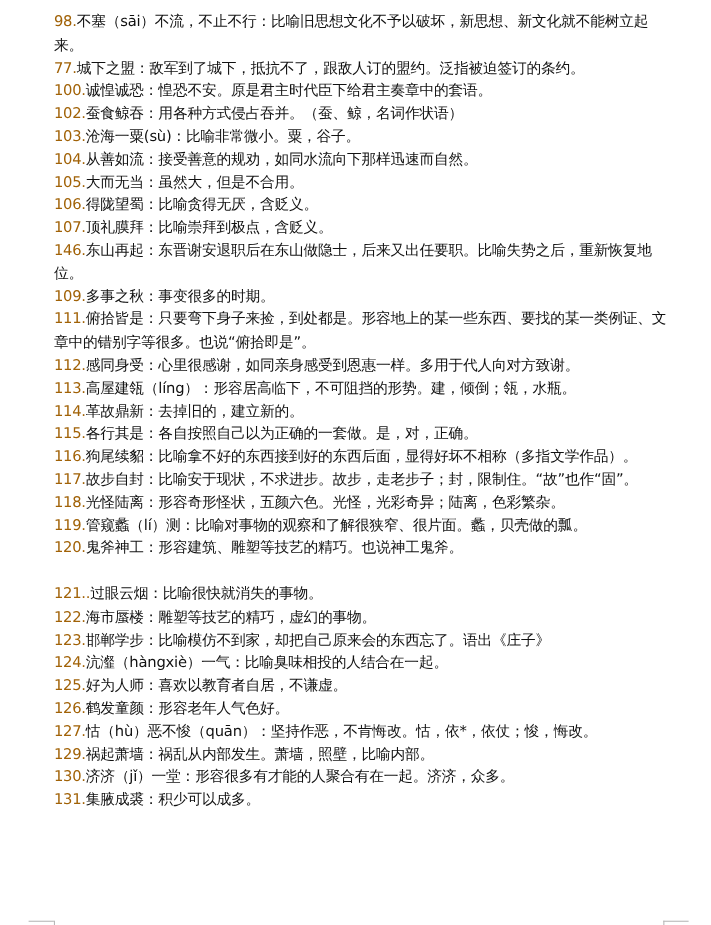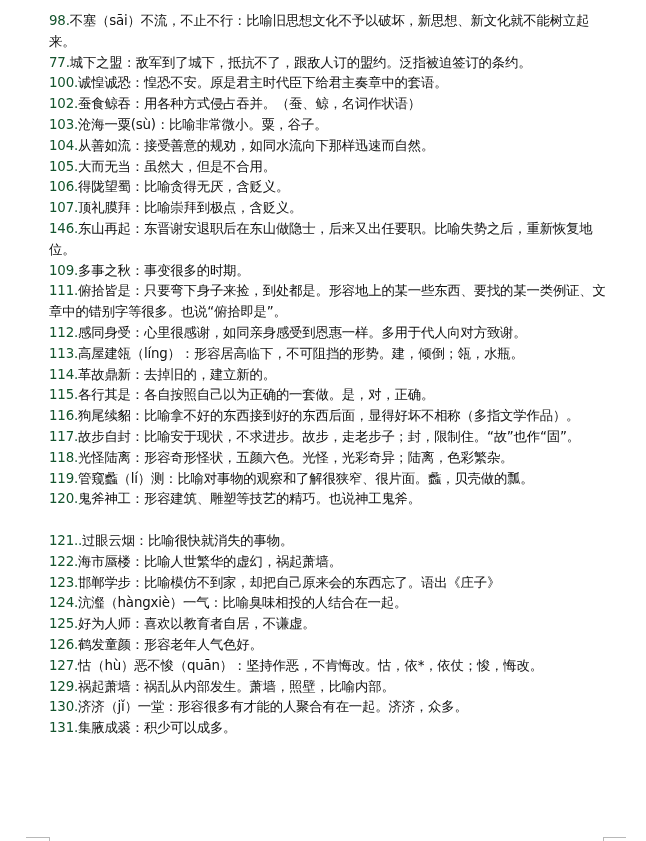--- a/index.html
+++ b/index.html
@@ -4,21 +4,21 @@
   <style>
     html, body { margin: 0; padding: 0; background: #ffffff; }
     body { width: 646px; height: 841px; position: relative; overflow: hidden; }
     .page {
       position: absolute; left: 49px; top: 11px; width: 560px;
       font-family: "DejaVu Sans", "Liberation Sans", sans-serif;
       font-size: 13.4px; line-height: 20.8px; color: #111111;
       letter-spacing: -0.2px;
     }
     .entry { margin: 0; padding: 0; white-space: normal; word-break: break-all; }
-    .num { color: #14532d; }
+    .num { color: #a16207; }
     .spacer { height: 20.8px; }
     .corner { position: absolute; top: 837px; height: 1px; width: 23px; background: #b8b8b8; }
     .corner.left { left: 26px; }
     .corner.right { left: 603px; }
     .corner-tick { position: absolute; top: 837px; width: 1px; height: 4px; background: #b8b8b8; }
     .corner-tick.left { left: 49px; }
     .corner-tick.right { left: 603px; }
   </style>
 </head>
 <body>
@@ -40,21 +40,21 @@
   <p class="entry"><span class="num">113.</span><span>高屋建瓴（líng）：形容居高临下，不可阻挡的形势。建，倾倒；瓴，水瓶。</span></p>
   <p class="entry"><span class="num">114.</span><span>革故鼎新：去掉旧的，建立新的。</span></p>
   <p class="entry"><span class="num">115.</span><span>各行其是：各自按照自己以为正确的一套做。是，对，正确。</span></p>
   <p class="entry"><span class="num">116.</span><span>狗尾续貂：比喻拿不好的东西接到好的东西后面，显得好坏不相称（多指文学作品）。</span></p>
   <p class="entry"><span class="num">117.</span><span>故步自封：比喻安于现状，不求进步。故步，走老步子；封，限制住。“故”也作“固”。</span></p>
   <p class="entry"><span class="num">118.</span><span>光怪陆离：形容奇形怪状，五颜六色。光怪，光彩奇异；陆离，色彩繁杂。</span></p>
   <p class="entry"><span class="num">119.</span><span>管窥蠡（lí）测：比喻对事物的观察和了解很狭窄、很片面。蠡，贝壳做的瓢。</span></p>
   <p class="entry"><span class="num">120.</span><span>鬼斧神工：形容建筑、雕塑等技艺的精巧。也说神工鬼斧。</span></p>
   <div class="spacer"></div>
   <p class="entry"><span class="num">121..</span><span>过眼云烟：比喻很快就消失的事物。</span></p>
-  <p class="entry"><span class="num">122.</span><span>海市蜃楼：比喻人世繁华的虚幻，祸起萧墙。</span></p>
+  <p class="entry"><span class="num">122.</span><span>海市蜃楼：雕塑等技艺的精巧，虚幻的事物。</span></p>
   <p class="entry"><span class="num">123.</span><span>邯郸学步：比喻模仿不到家，却把自己原来会的东西忘了。语出《庄子》</span></p>
   <p class="entry"><span class="num">124.</span><span>沆瀣（hàngxiè）一气：比喻臭味相投的人结合在一起。</span></p>
   <p class="entry"><span class="num">125.</span><span>好为人师：喜欢以教育者自居，不谦虚。</span></p>
   <p class="entry"><span class="num">126.</span><span>鹤发童颜：形容老年人气色好。</span></p>
   <p class="entry"><span class="num">127.</span><span>怙（hù）恶不悛（quān）：坚持作恶，不肯悔改。怙，依*，依仗；悛，悔改。</span></p>
   <p class="entry"><span class="num">129.</span><span>祸起萧墙：祸乱从内部发生。萧墙，照壁，比喻内部。</span></p>
   <p class="entry"><span class="num">130.</span><span>济济（jǐ）一堂：形容很多有才能的人聚合有在一起。济济，众多。</span></p>
   <p class="entry"><span class="num">131.</span><span>集腋成裘：积少可以成多。</span></p>
 </div>
 

